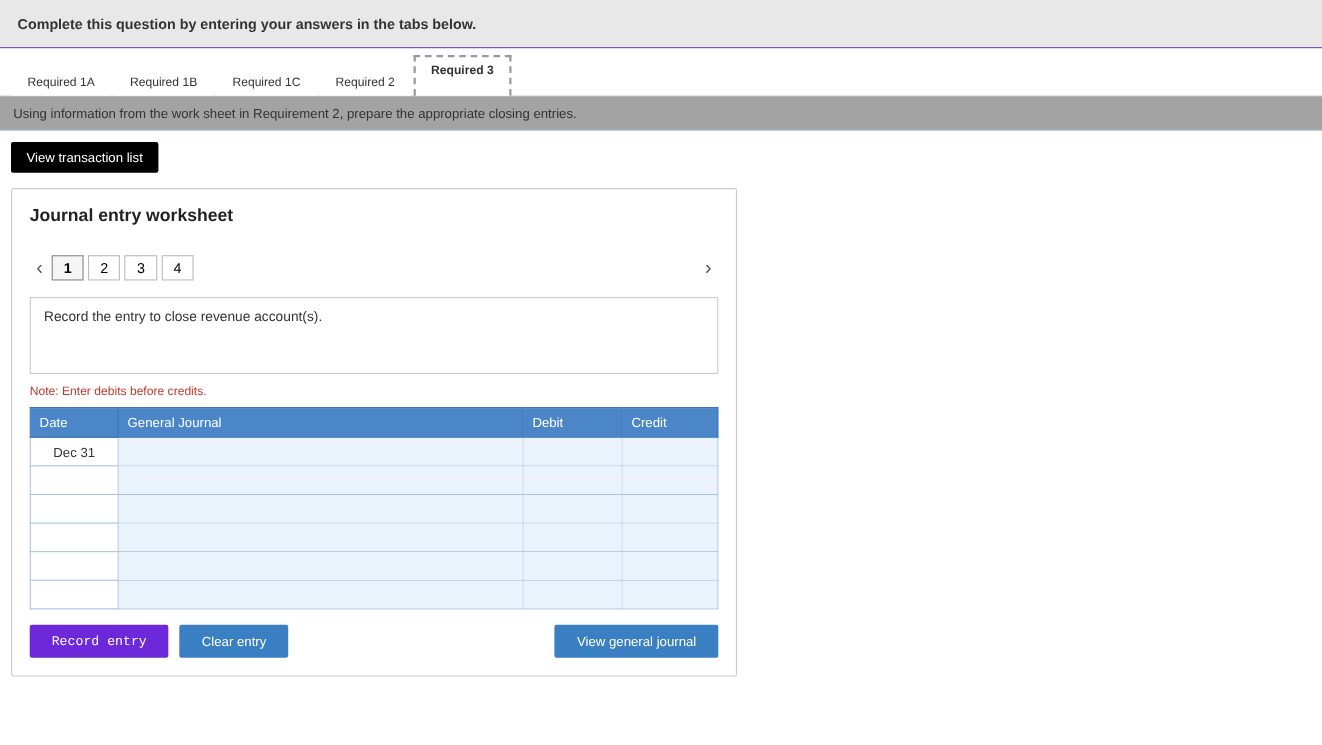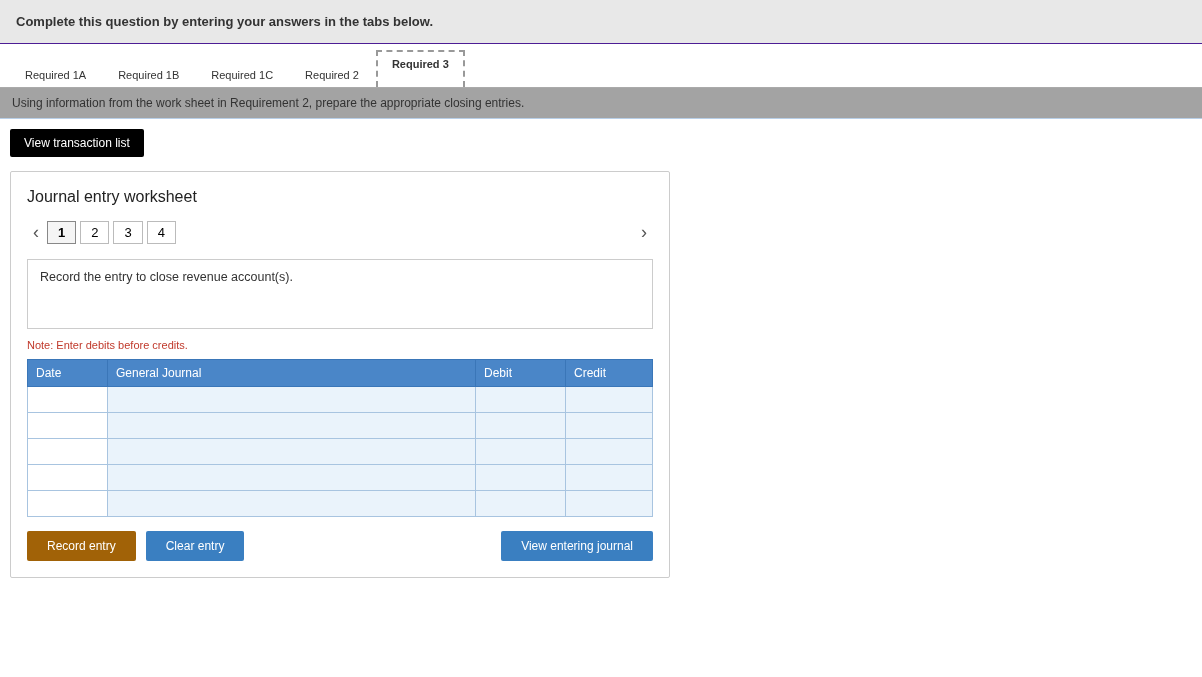--- a/index.html
+++ b/index.html
@@ -63,22 +63,22 @@
       margin: 4px 10px 10px 10px;
       border: 1px solid #ccc;
       border-radius: 2px;
       padding: 16px;
       background: #fff;
       max-width: 660px;
     }
 
     .worksheet-title {
       font-size: 16px;
-      font-weight: normal;
-      margin-bottom: 14px;
+      font-weight: bold;
+      margin-bottom: 25px;
       color: #222;
     }
 
     .page-nav {
       display: flex;
       align-items: center;
       margin-bottom: 14px;
     }
 
     .nav-arrow {
@@ -170,27 +170,28 @@
     }
 
     .bottom-buttons {
       display: flex;
       gap: 10px;
       margin-top: 14px;
       align-items: center;
     }
 
     .btn-record {
-      background: #a16207;
+      background: #6d28d9;
       color: #fff;
       border: none;
       padding: 8px 20px;
       font-size: 12px;
       cursor: pointer;
       border-radius: 2px;
+      font-family: Liberation Mono, monospace;
     }
 
     .btn-clear {
       background: #3a7fc1;
       color: #fff;
       border: none;
       padding: 8px 20px;
       font-size: 12px;
       cursor: pointer;
       border-radius: 2px;
@@ -259,20 +260,26 @@
     <thead>
       <tr>
         <th class="date-col">Date</th>
         <th class="journal-col">General Journal</th>
         <th class="debit-col">Debit</th>
         <th class="credit-col">Credit</th>
       </tr>
     </thead>
     <tbody>
       <tr>
+        <td class="date-cell">Dec 31</td>
+        <td><input type="text" style=""></td>
+        <td class="debit-cell"><input type="text" style=""></td>
+        <td class="credit-cell"><input type="text" style=""></td>
+      </tr>
+      <tr>
         <td class="date-cell"></td>
         <td><input type="text" style=""></td>
         <td class="debit-cell"><input type="text" style=""></td>
         <td class="credit-cell"><input type="text" style=""></td>
       </tr>
       <tr>
         <td class="date-cell"></td>
         <td><input type="text" style=""></td>
         <td class="debit-cell"><input type="text" style=""></td>
         <td class="credit-cell"><input type="text" style=""></td>
@@ -299,19 +306,19 @@
   </table>
 
   <div class="bottom-buttons">
     <button class="btn-record">
       <span>Record entry</span>
     </button>
     <button class="btn-clear">
       <span>Clear entry</span>
     </button>
     <button class="btn-view-general">
-      <span>View entering journal</span>
+      <span>View general journal</span>
     </button>
   </div>
 </div>
 
 
 
 
 </body></html>

